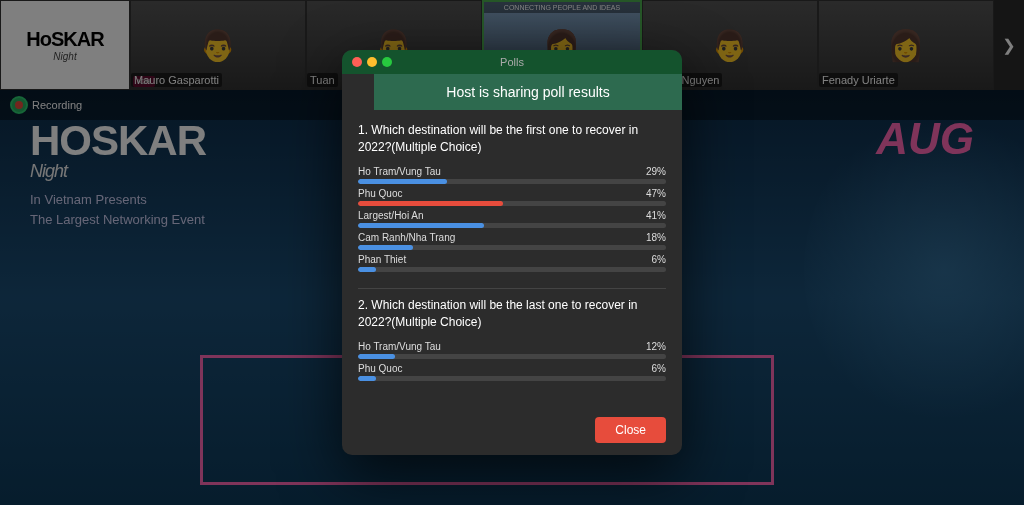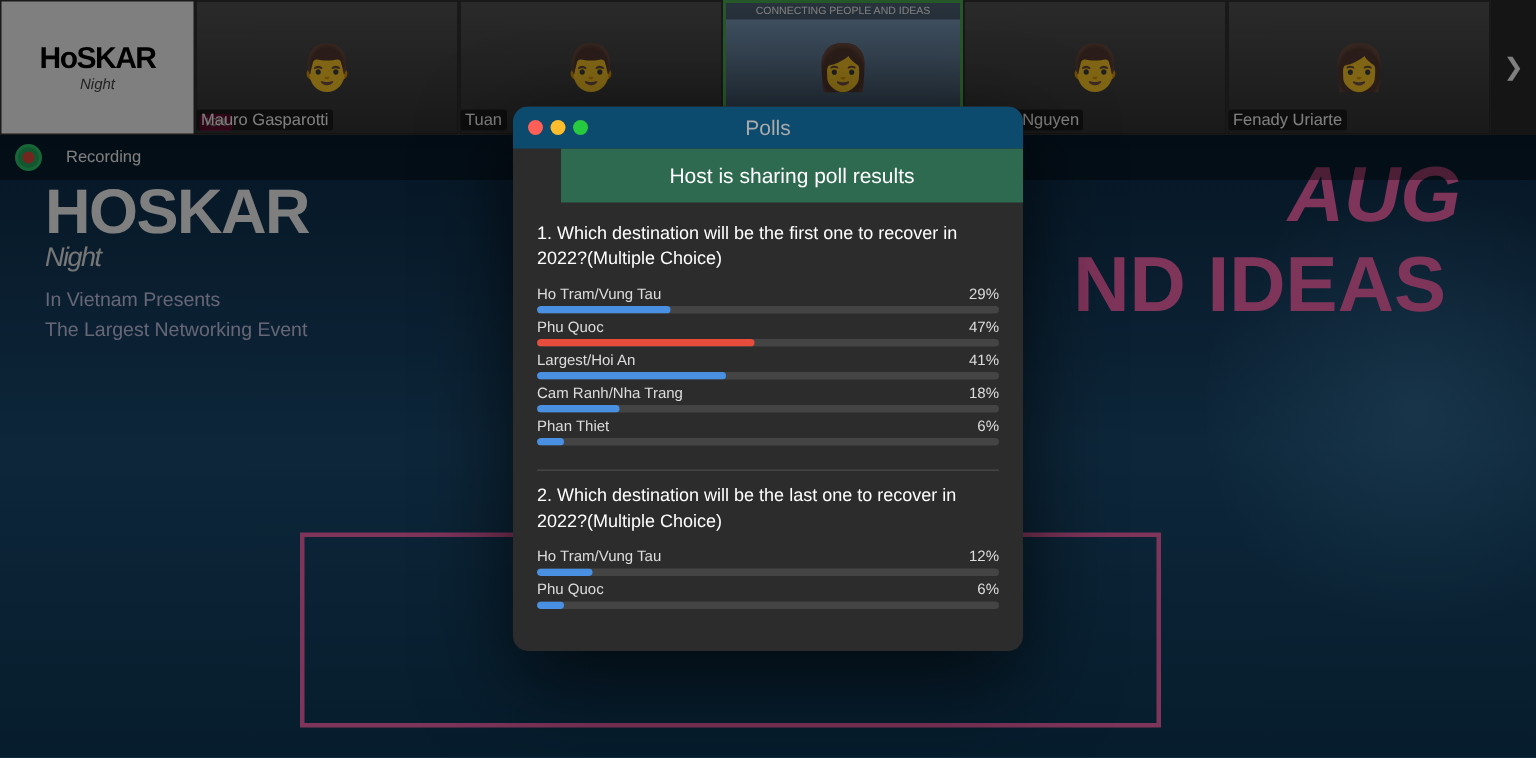--- a/index.html
+++ b/index.html
@@ -148,23 +148,23 @@
       font-size: 52px;
       font-weight: 900;
       color: #ff69b4;
       text-transform: uppercase;
       white-space: nowrap;
     }
 
     
     .aug-badge {
       position: absolute;
-      top: 10px;
+      top: 24px;
       right: 50px;
-      font-size: 52px;
+      font-size: 44px;
       font-weight: 900;
       color: #ff69b4;
       font-style: italic;
     }
 
     
     .pink-rect {
       position: absolute;
       bottom: 20px;
       left: 200px;
@@ -178,21 +178,21 @@
     .recording-bar {
       position: absolute;
       top: 90px;
       left: 0;
       right: 0;
       height: 30px;
       background: rgba(0,0,0,0.4);
       display: flex;
       align-items: center;
       padding: 0 10px;
-      gap: 16px;
+      gap: 4px;
       z-index: 5;
     }
     .rec-dot {
       width: 18px;
       height: 18px;
       border-radius: 50%;
       background: #27ae60;
       border: 2px solid #2ecc71;
       display: flex;
       align-items: center;
@@ -226,24 +226,24 @@
       max-height: 440px;
       background: #2c2c2c;
       border-radius: 10px;
       overflow: hidden;
       box-shadow: 0 20px 60px rgba(0,0,0,0.7);
       display: flex;
       flex-direction: column;
     }
 
     .modal-header {
-      background: #0c4a6e;
+      background: #14532d;
       padding: 6px 12px;
       text-align: center;
-      font-size: 14px;
+      font-size: 11px;
       color: #aaa;
       font-weight: 500;
       position: relative;
     }
 
     .modal-traffic-lights {
       position: absolute;
       left: 10px;
       top: 50%;
       transform: translateY(-50%);
@@ -415,21 +415,20 @@
       <span class="night-italic" style="font-size:18px; font-style:italic; color:#eee;">Night</span>
     </div>
     <div class="brand-tagline">
       <div>In Vietnam Presents</div>
       <div>The Largest Networking Event</div>
     </div>
   </div>
 
   <div class="connect-text">CONNEC</div>
 
-  <div class="nd-ideas-text">ND IDEAS</div>
 
   <div class="aug-badge">AUG</div>
 </div>
 
 <div class="modal-overlay">
   <div class="polls-modal">
 
     <div class="modal-header">
       <div class="modal-traffic-lights">
         <div class="traffic-light tl-red"></div>
@@ -519,14 +518,17 @@
             <span class="option-name">Phu Quoc</span>
             <span class="option-pct">6%</span>
           </div>
           <div class="bar-track">
             <div class="bar-fill bar-blue" style="width:6%"></div>
           </div>
         </div>
       </div>
     </div>
 
+    <div class="modal-footer">
+      <button class="close-btn">Close</button>
+    </div>
   </div>
 </div>
 
 </body></html>

